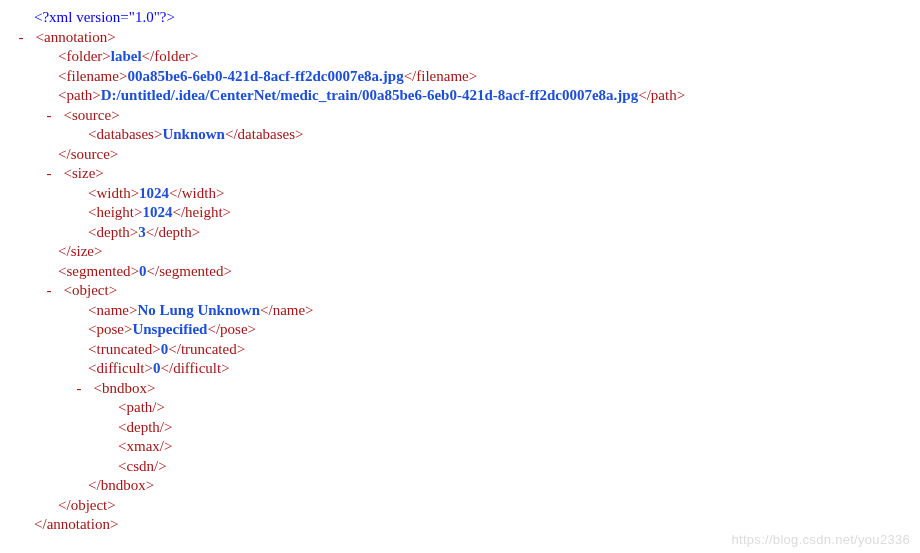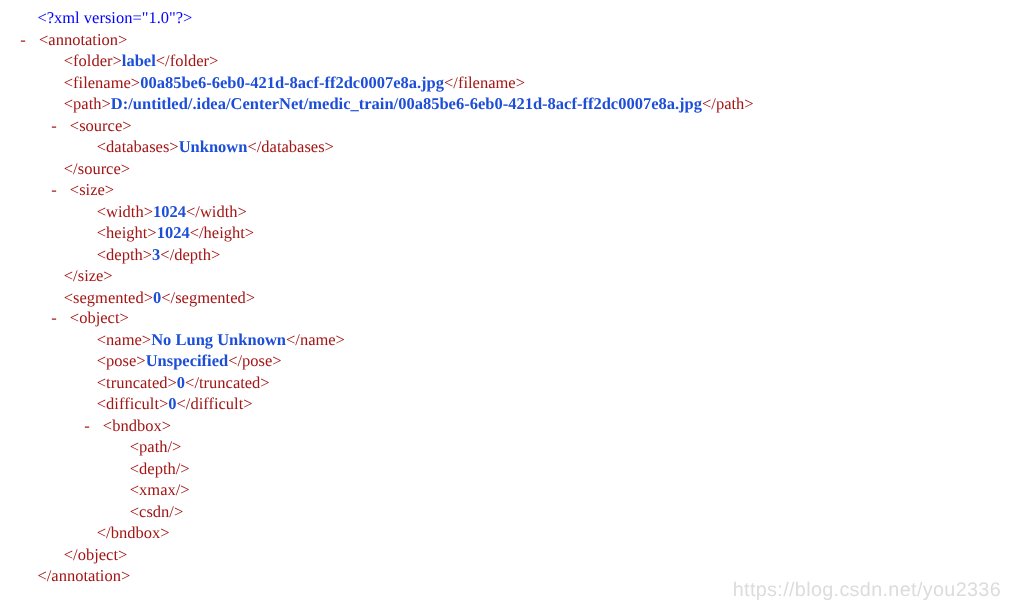--- a/index.html
+++ b/index.html
@@ -31,21 +31,21 @@
   .ind1 { padding-left: 26px; }
   .ind2 { padding-left: 50px; }
   .ind3 { padding-left: 80px; font-family: Liberation Serif, serif; }
   .ind4 { padding-left: 110px; }
   .row2 { padding-left: 6px; }
   .watermark {
     position: absolute;
     right: 10px;
     bottom: 6px;
     font-family: Arial, Helvetica, sans-serif;
-    font-size: 18px;
+    font-size: 13px;
     color: #dcdcdc;
     letter-spacing: 0.3px;
   }
 </style>
 </head>
 <body>
 
 <div class="line ind1"><span class="pi">&lt;?xml version="1.0"?&gt;</span></div>
 
 <div class="line row2">

